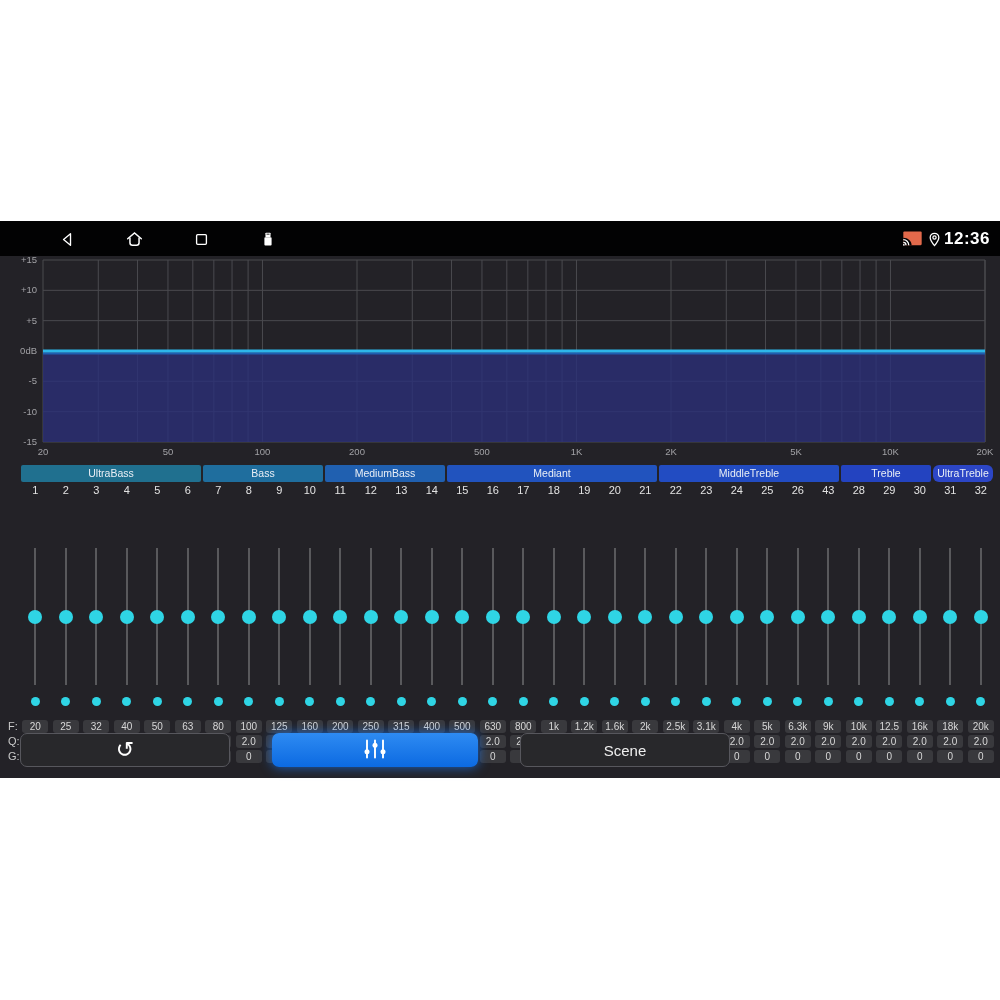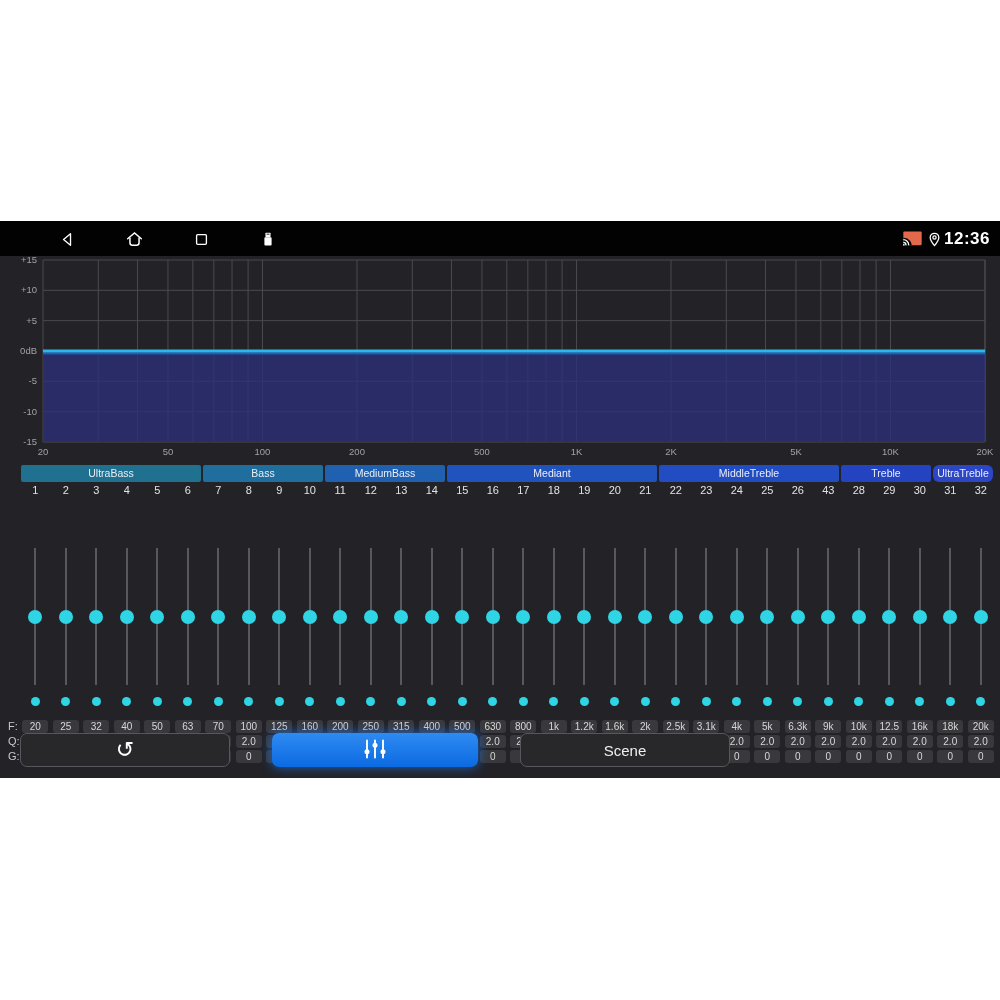--- a/index.html
+++ b/index.html
@@ -198,21 +198,21 @@
       </div>
 
     <span class="rowlab" style="top:499px">F:</span>
     <div class="cols chiprow frow">
         <div class="chip">20</div>
         <div class="chip">25</div>
         <div class="chip">32</div>
         <div class="chip">40</div>
         <div class="chip">50</div>
         <div class="chip">63</div>
-        <div class="chip">70</div>
+        <div class="chip">80</div>
         <div class="chip">100</div>
         <div class="chip">125</div>
         <div class="chip">160</div>
         <div class="chip">200</div>
         <div class="chip">250</div>
         <div class="chip">315</div>
         <div class="chip">400</div>
         <div class="chip">500</div>
         <div class="chip">630</div>
         <div class="chip">800</div>

